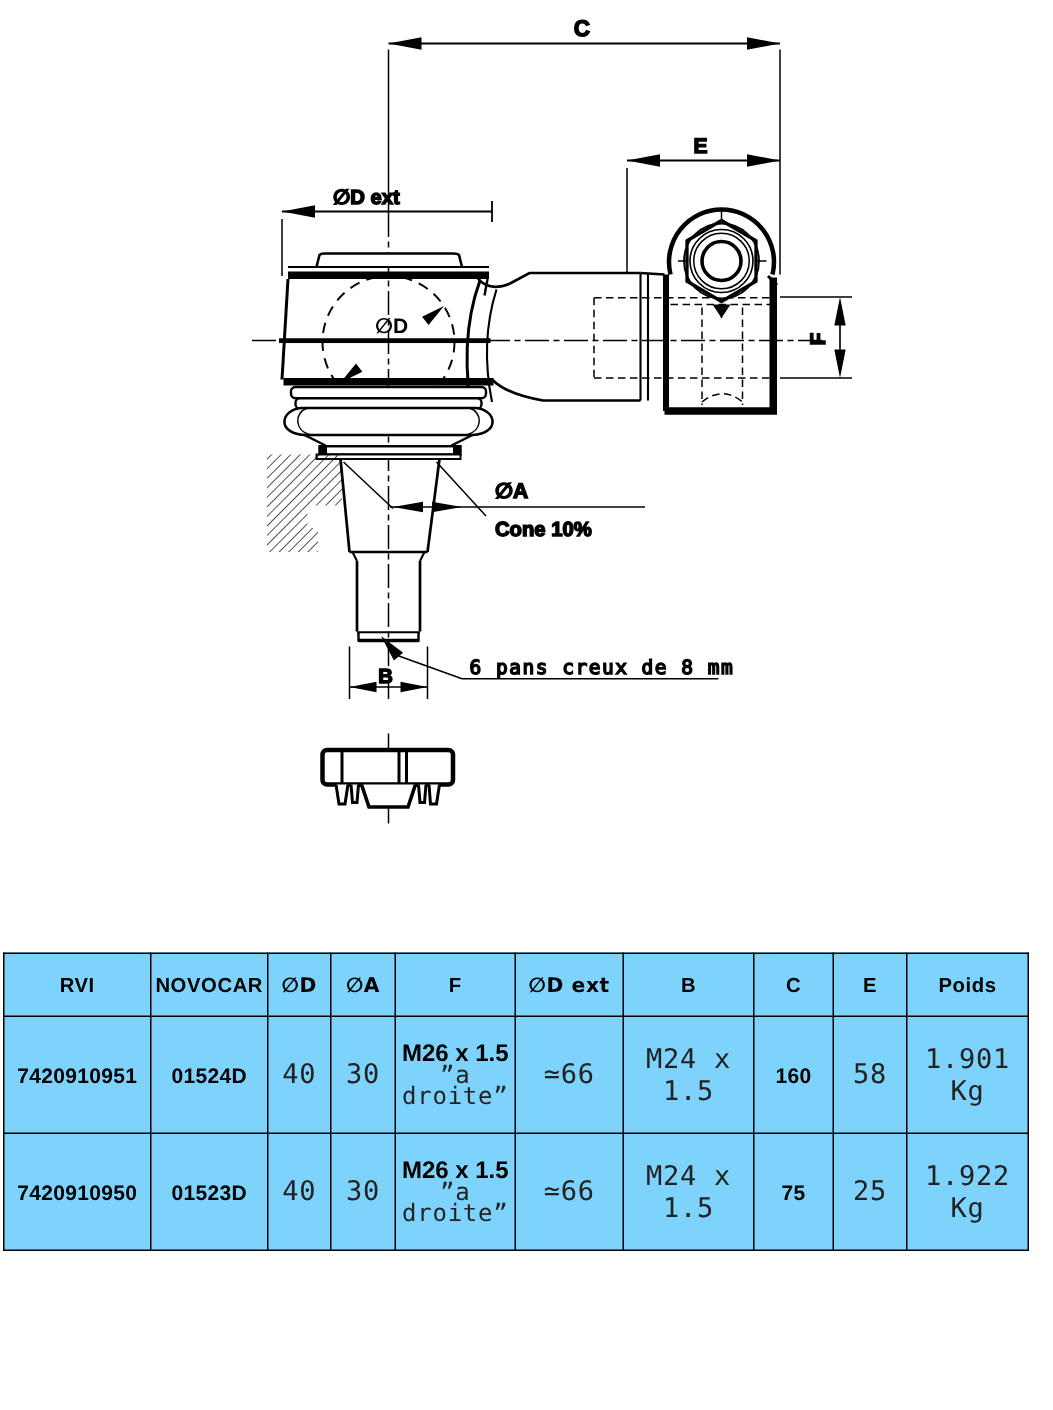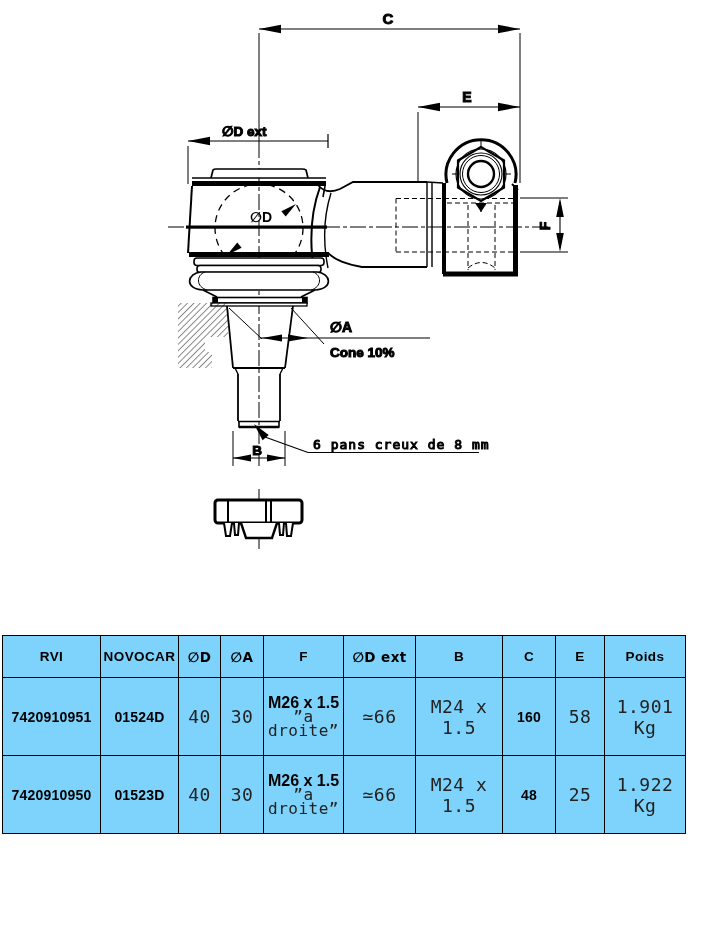--- a/index.html
+++ b/index.html
@@ -244,20 +244,20 @@
       <td class="bold-cell">7420910950</td>
       <td class="bold-cell">01523D</td>
       <td class="thin-cell">40</td>
       <td class="thin-cell">30</td>
       <td>
         <span class="f-main">M26 x 1.5</span>
         <span class="f-sub">”a droite”</span>
       </td>
       <td class="thin-cell">≃66</td>
       <td class="thin-cell">M24 x 1.5</td>
-      <td class="bold-cell">48</td>
+      <td class="bold-cell">75</td>
       <td class="thin-cell">25</td>
       <td class="thin-cell">1.922 Kg</td>
     </tr>
   </tbody>
     </table>
 
 </div>
 
 </body></html>

